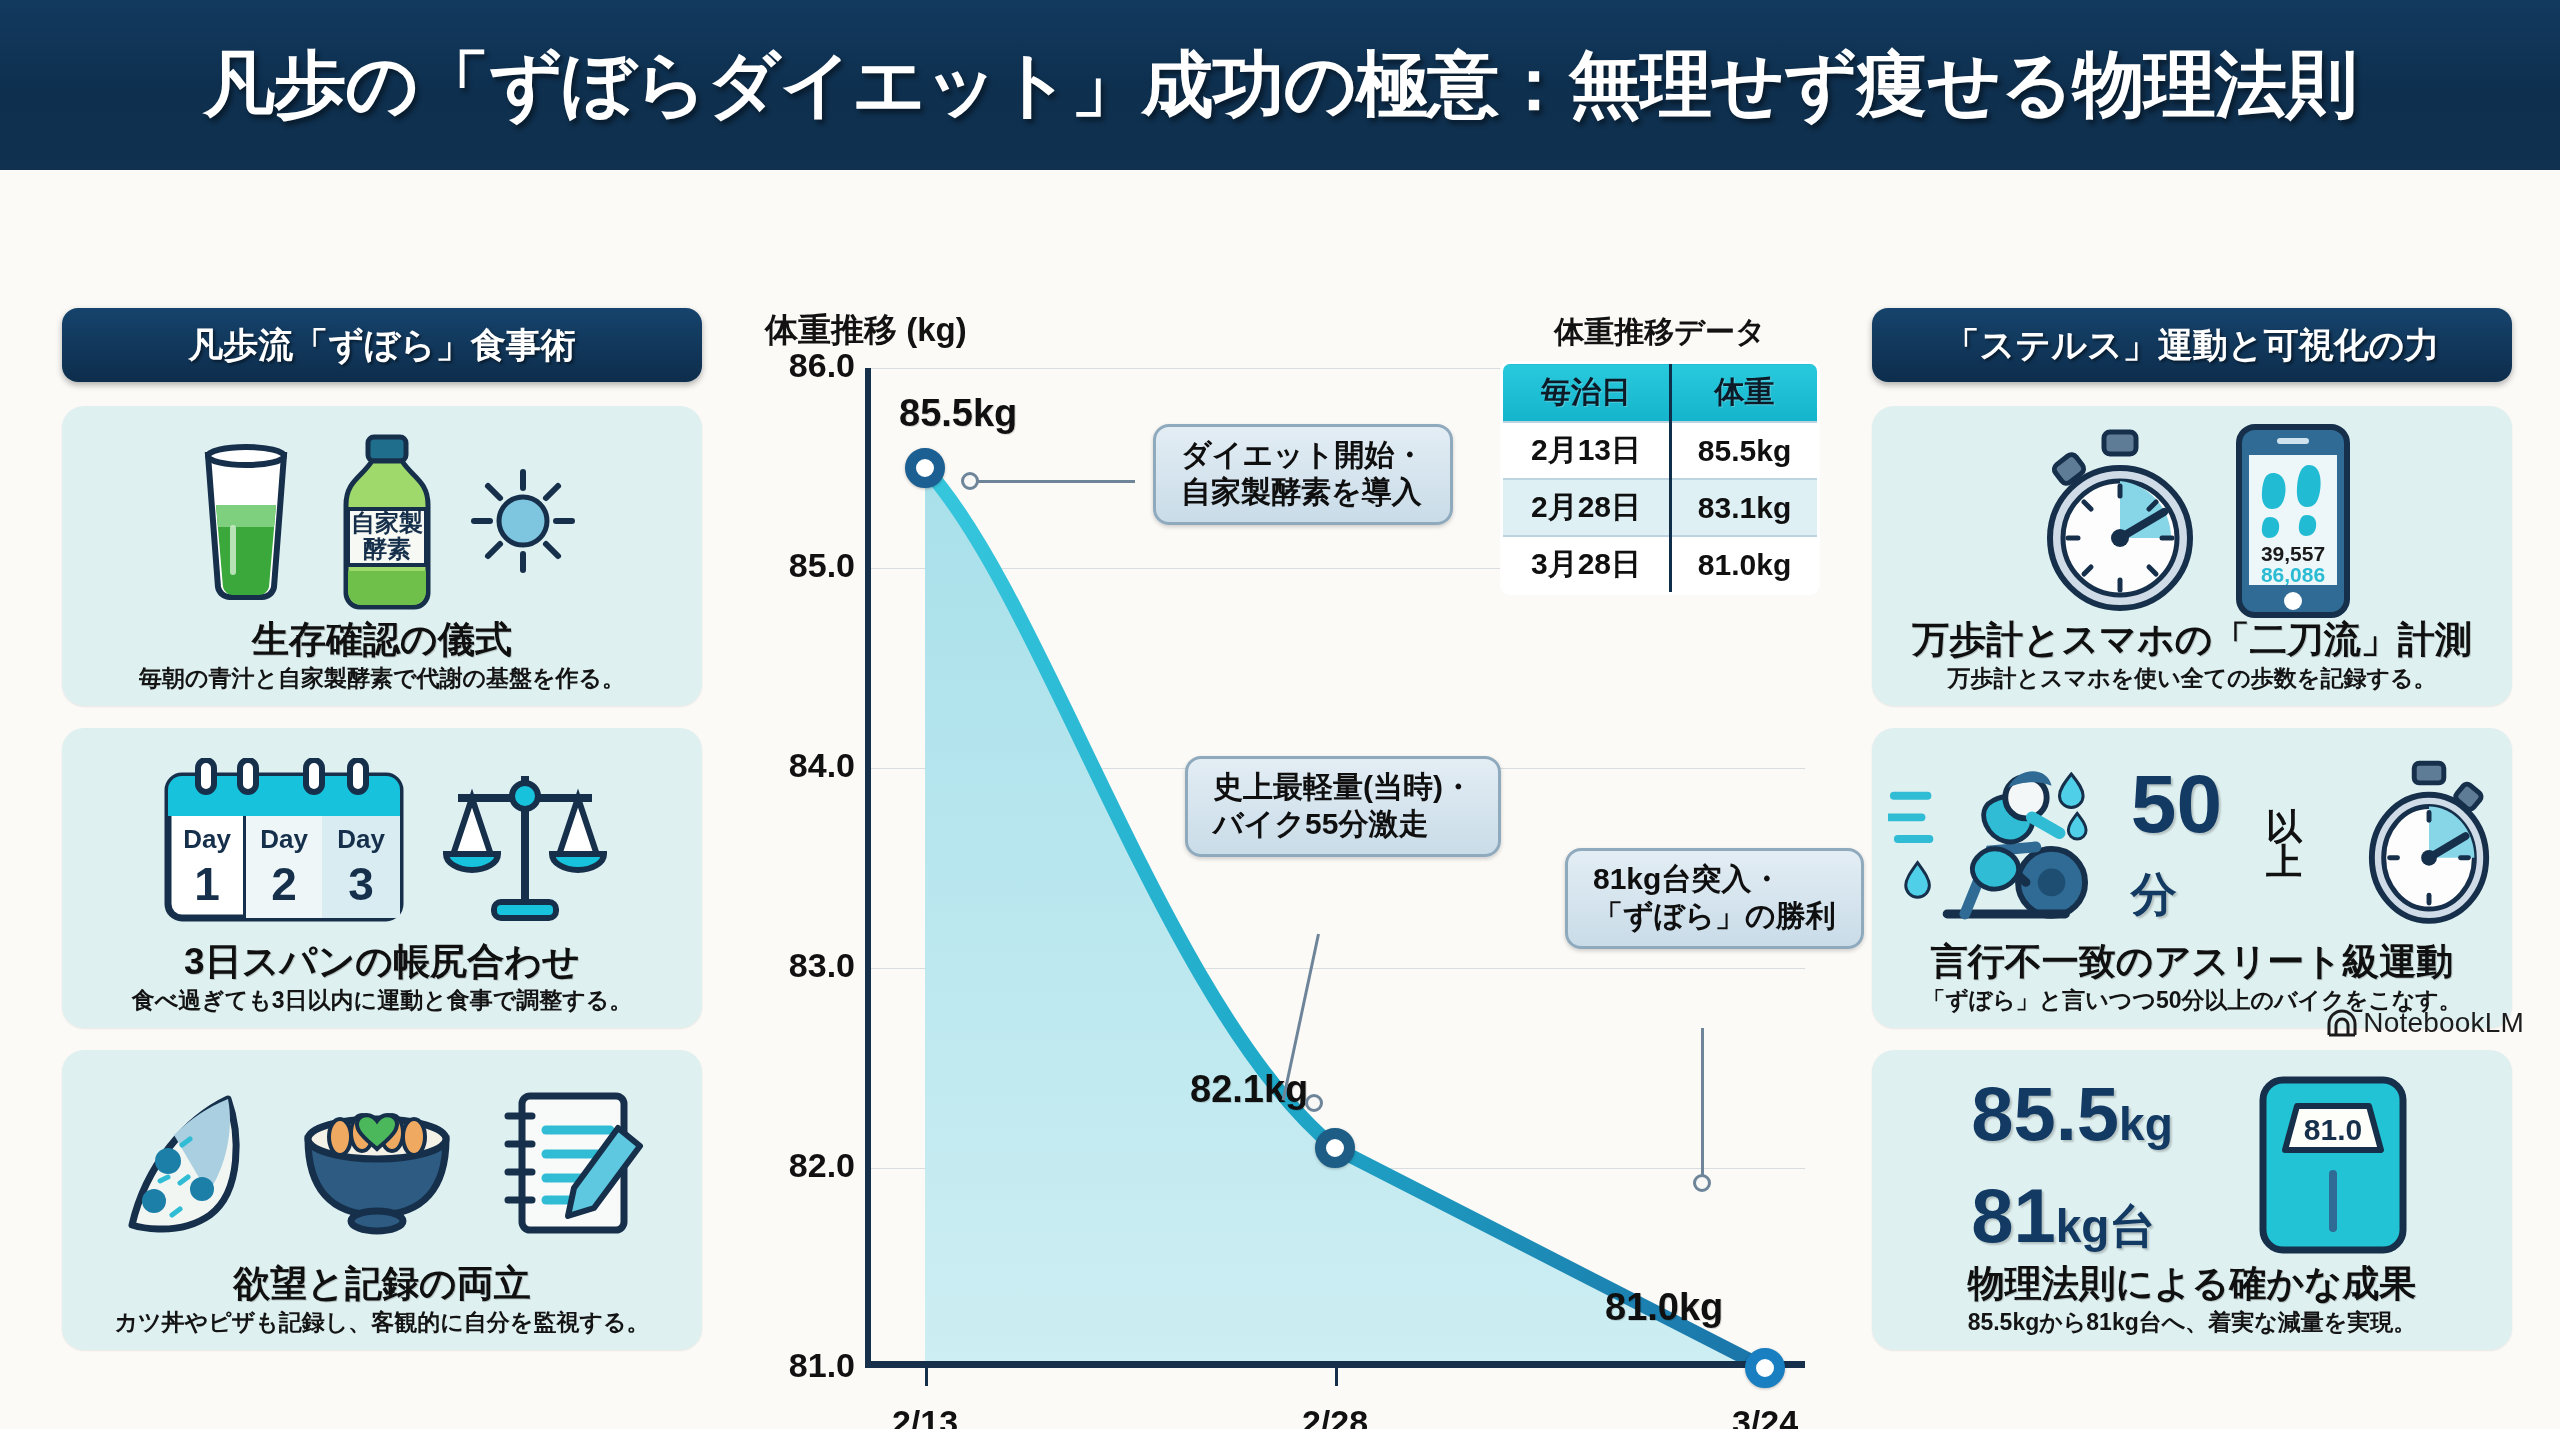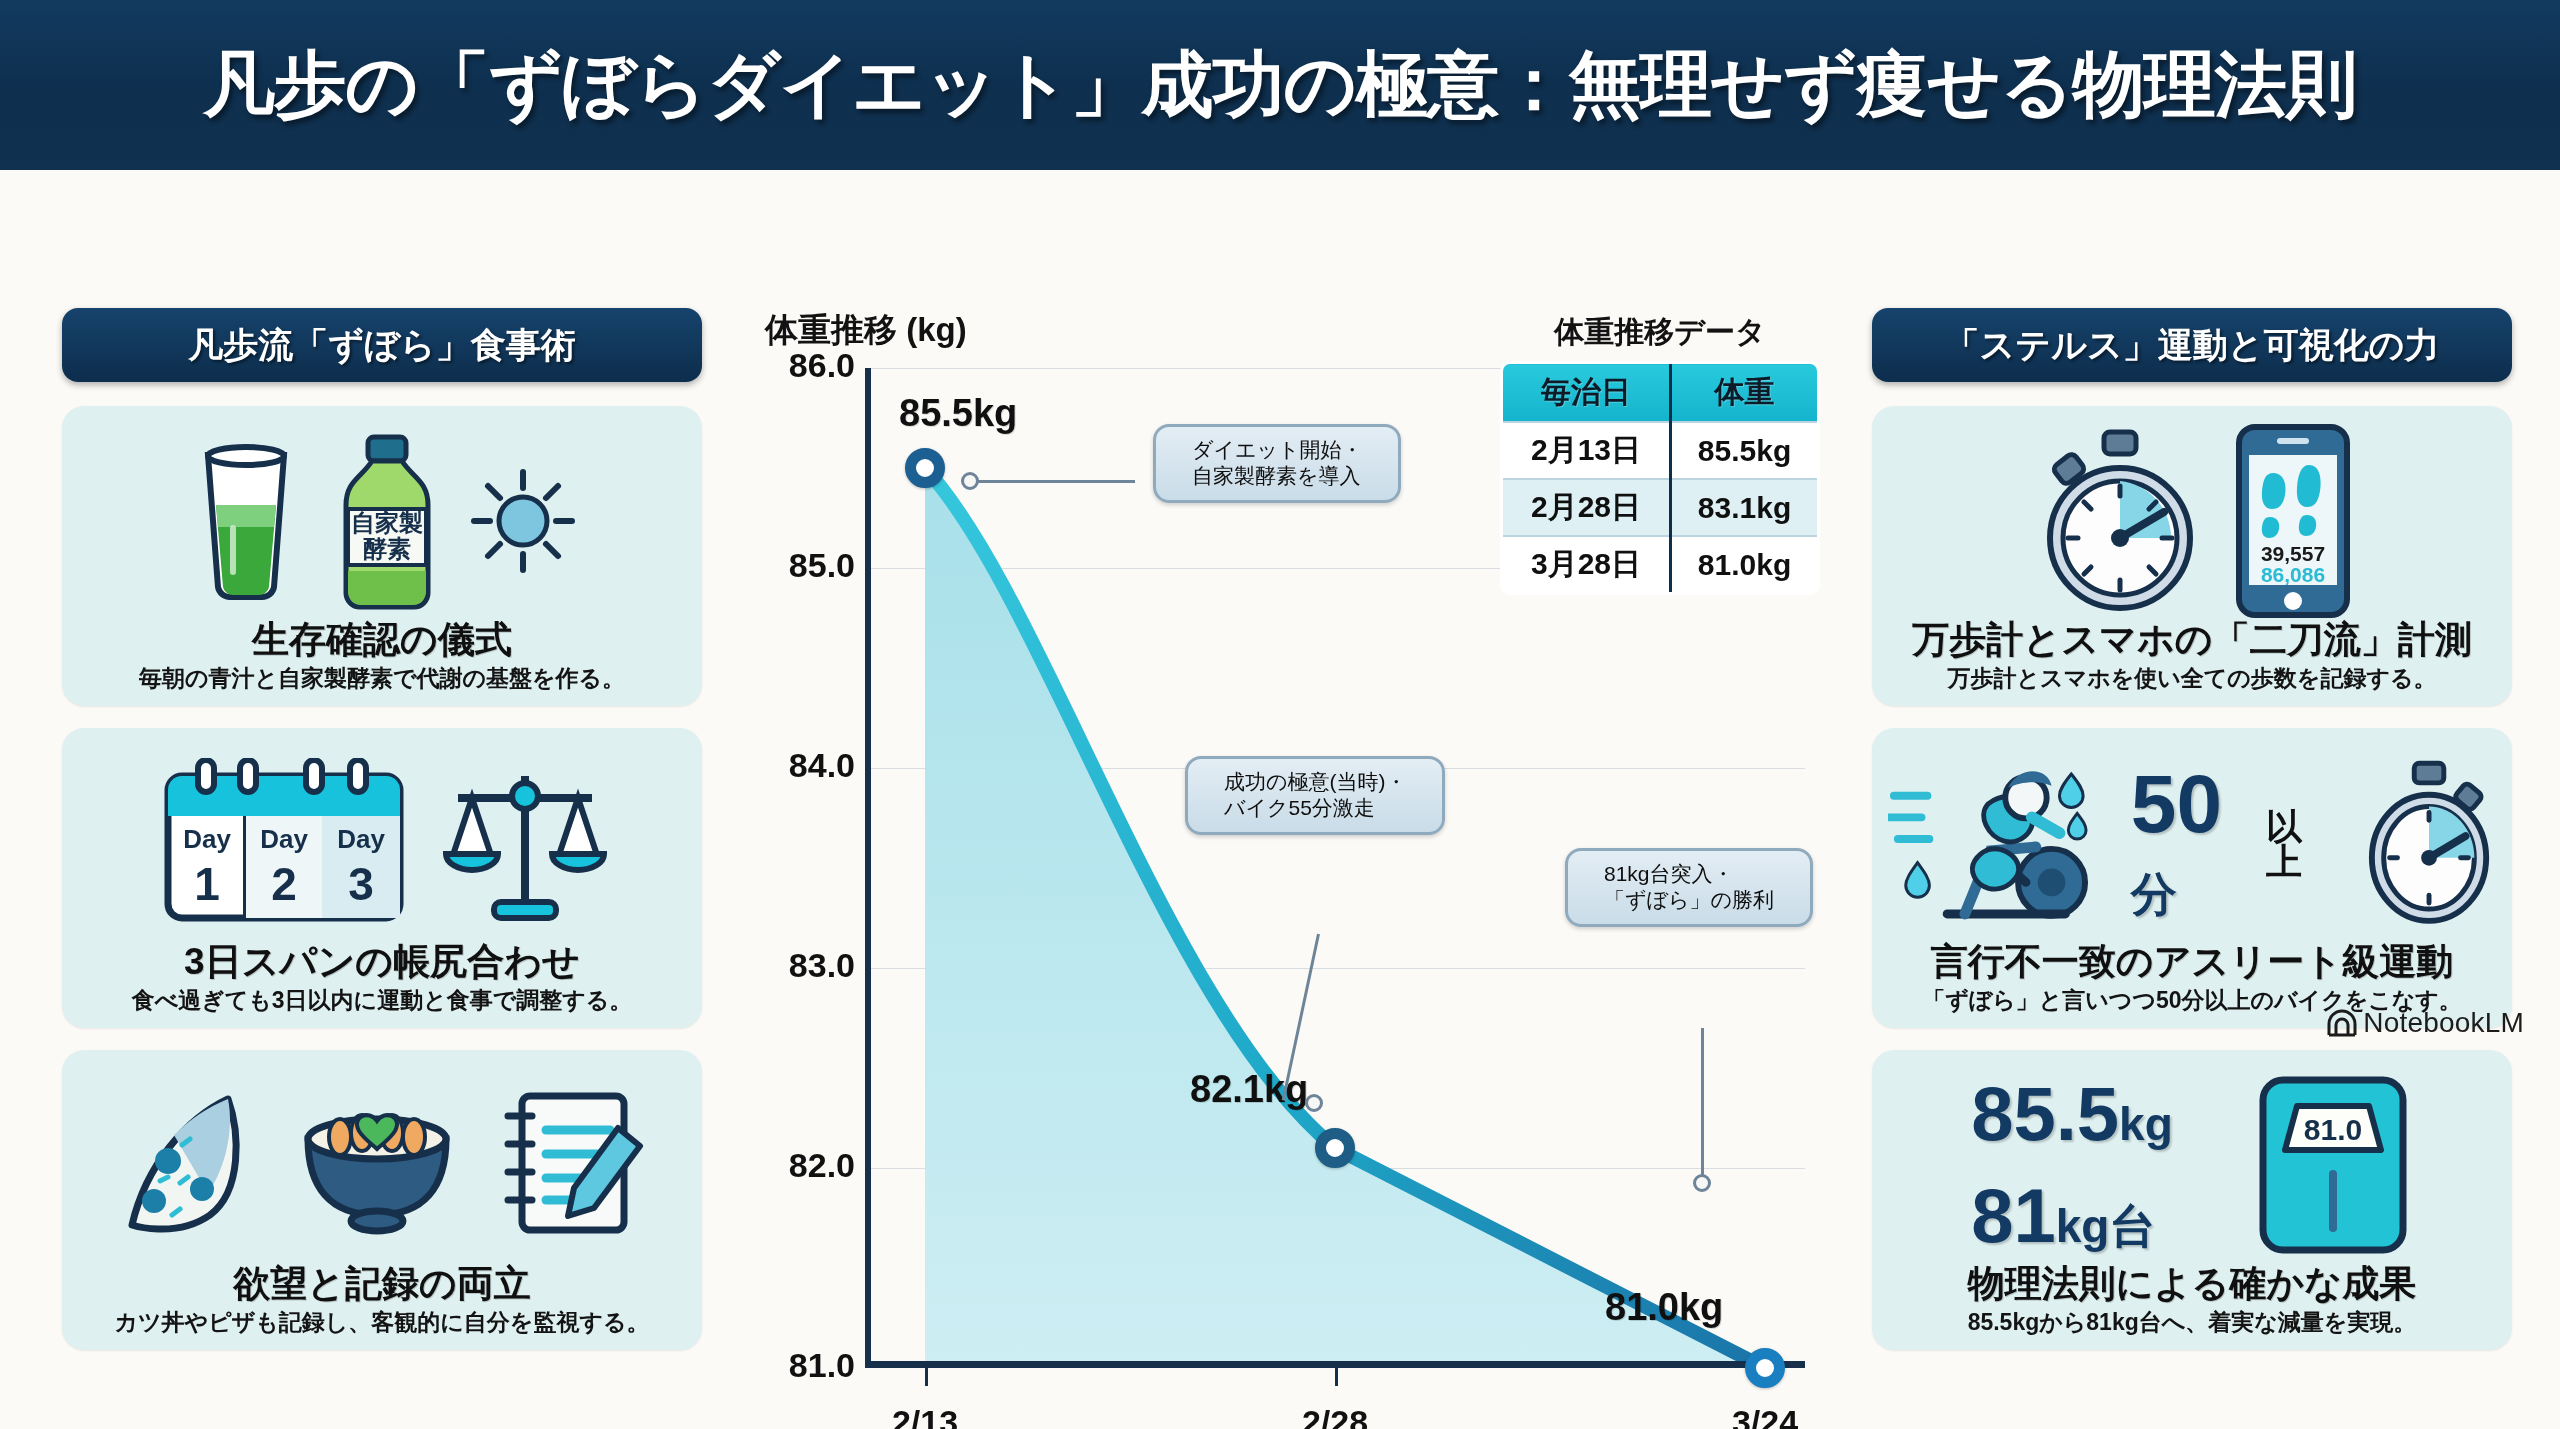--- a/index.html
+++ b/index.html
@@ -142,22 +142,22 @@
     text-shadow: 1px 1px 0 rgba(0,0,0,.15);
     white-space: nowrap;
   }
 
   
   .callout {
     position: absolute;
     background: linear-gradient(180deg, #e3edf4 0%, #c9dce8 100%);
     border: 3px solid #8fa9bd;
     border-radius: 16px;
-    padding: 10px 36px 12px;
-    font-size: 21px; font-weight: 400; color: #0f0f0f;
+    padding: 10px 25px 12px;
+    font-size: 30px; font-weight: 700; color: #0f0f0f;
     line-height: 1.22; white-space: nowrap;
     box-shadow: 0 2px 4px rgba(0,0,0,.18);
   }
   .leader { position: absolute; background: #6d8499; }
   .leader-dot {
     position: absolute; width: 18px; height: 18px; border-radius: 50%;
     background: #f7f7f5; border: 3px solid #6d8499;
   }
 
   
@@ -396,21 +396,21 @@
       <div class="leader" style="left:100px; top:112px; width:170px; height:3px;"></div>
       <div class="leader-dot" style="left:96px; top:104px;"></div>
       <div class="callout" style="left:288px; top:56px;">
         <div>ダイエット開始・</div>
         <div>自家製酵素を導入</div>
       </div>
 
       <div class="leader" style="left:452px; top:566px; width:3px; height:170px; transform:rotate(12deg); transform-origin:top center;"></div>
       <div class="leader-dot" style="left:440px; top:726px;"></div>
       <div class="callout" style="left:320px; top:388px;">
-        <div>成功の極意(当時)・</div>
+        <div>史上最軽量(当時)・</div>
         <div>バイク55分激走</div>
       </div>
 
       <div class="leader" style="left:836px; top:660px; width:3px; height:152px;"></div>
       <div class="leader-dot" style="left:828px; top:806px;"></div>
       <div class="callout" style="left:700px; top:480px;">
         <div>81kg台突入・</div>
         <div>「ずぼら」の勝利</div>
       </div>
     </div>

